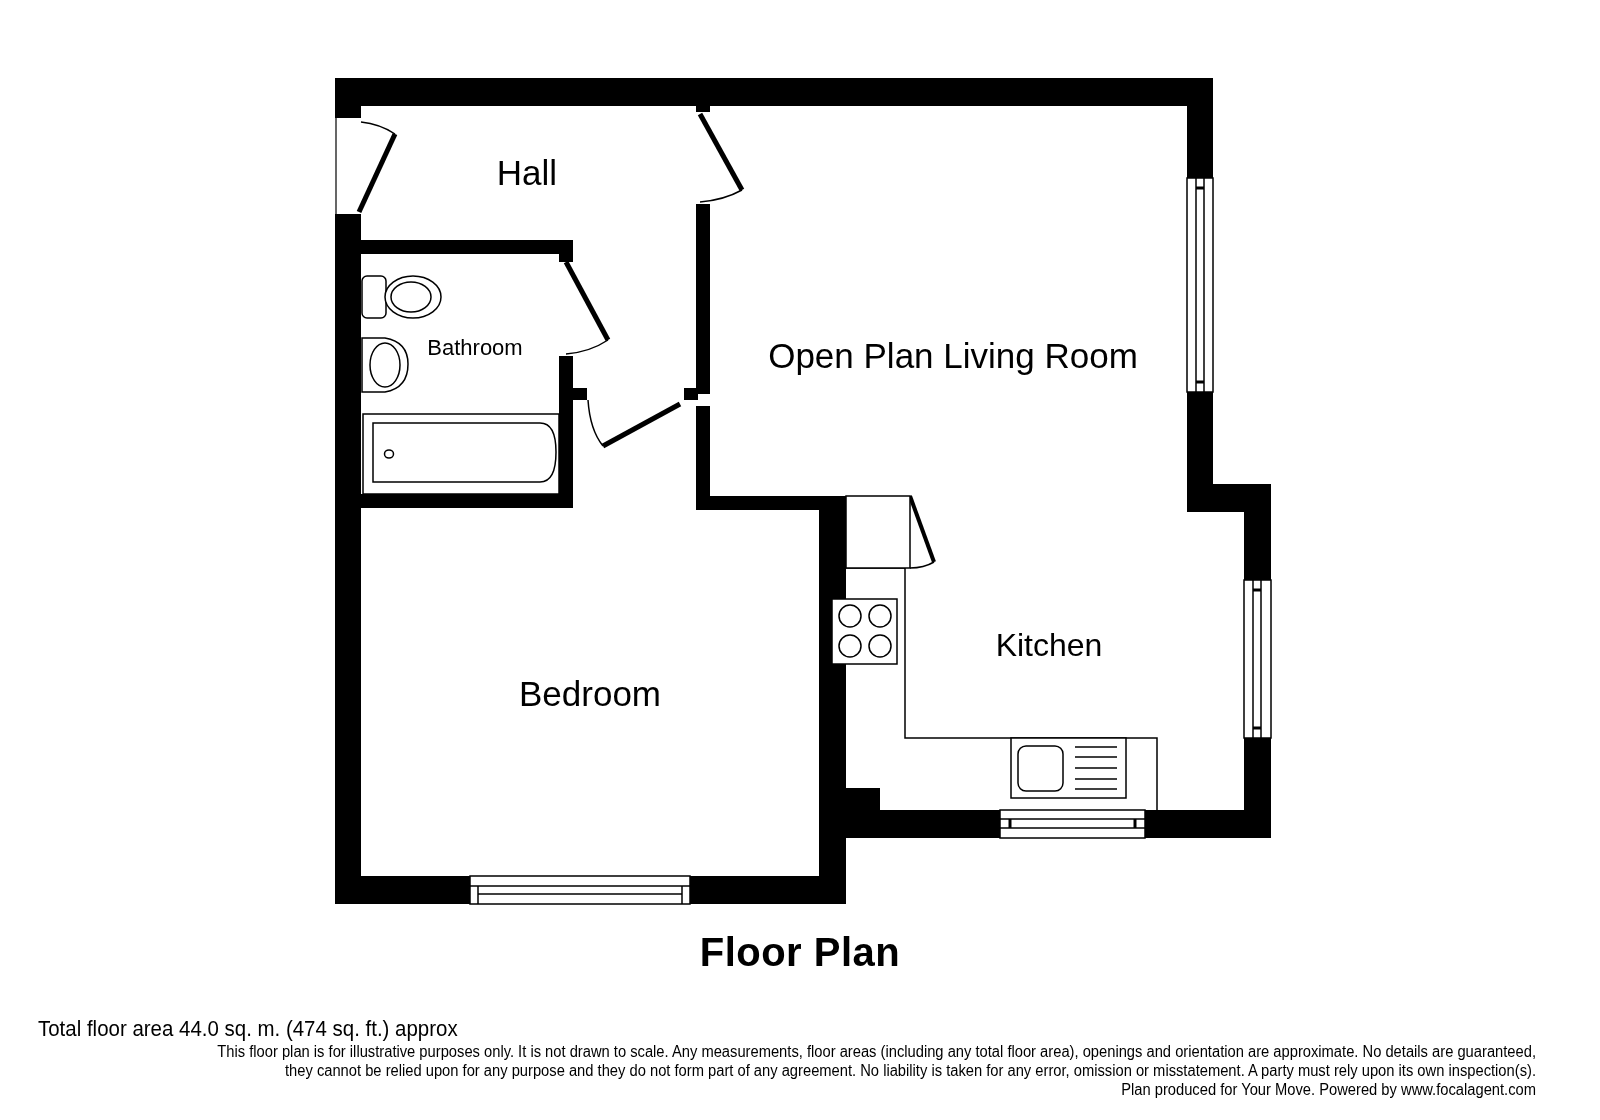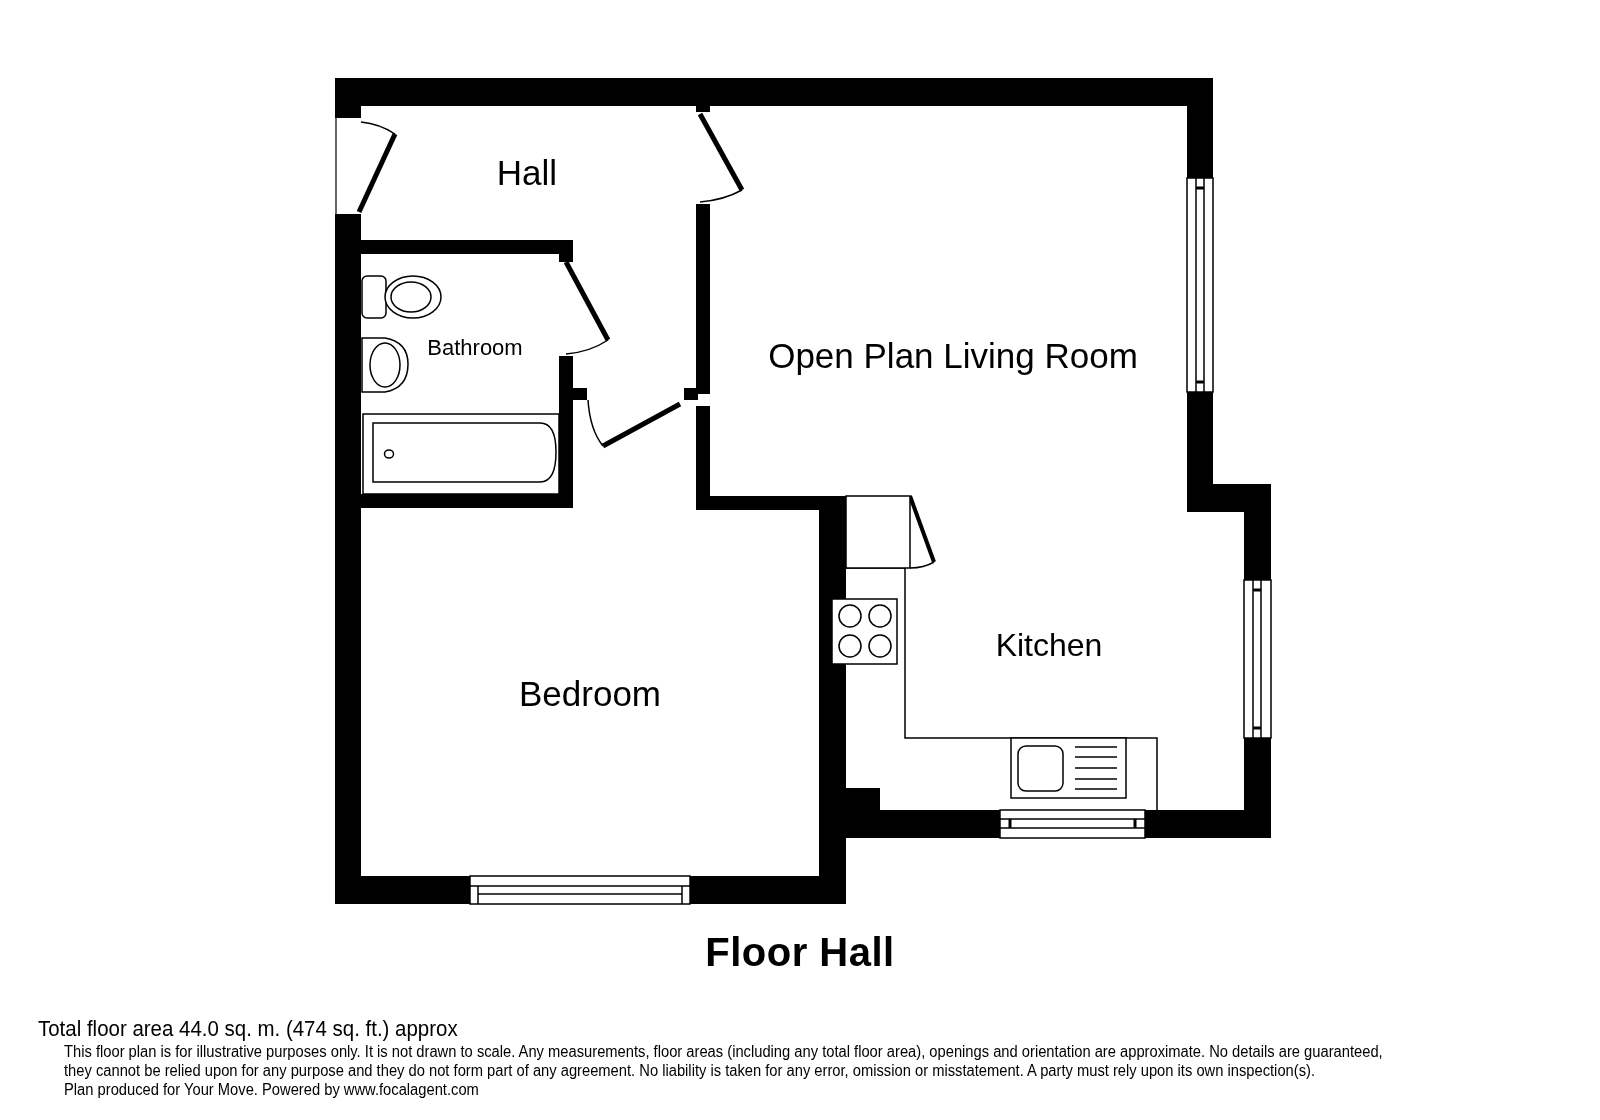--- a/index.html
+++ b/index.html
@@ -1,21 +1,21 @@
 <!DOCTYPE html>
 <html><head>
 <meta charset="utf-8">
 <style>
   html, body { margin: 0; padding: 0; background: #ffffff; }
   body { width: 1600px; height: 1120px; position: relative; overflow: hidden; font-family: "Liberation Sans", sans-serif; color: #000; }
   #plan { position: absolute; left: 0; top: 0; width: 1600px; height: 1120px; }
   .room-label { font-family: "Liberation Sans", sans-serif; fill: #000; }
   .title { position: absolute; left: 0; width: 1600px; top: 930px; text-align: center; font-weight: bold; font-size: 40px; font-family: "Liberation Sans", sans-serif; letter-spacing: 0.5px; }
   .total-area { position: absolute; left: 38px; top: 1016px; font-size: 22px; font-family: "Liberation Sans", sans-serif; transform: scaleX(0.93); transform-origin: left top; white-space: nowrap; }
-  .disclaimer { position: absolute; left: 0; width: 1600px; top: 1042px; text-align: left; font-size: 16px; line-height: 19px; font-family: "Liberation Sans", sans-serif; }
+  .disclaimer { position: absolute; left: 0; width: 1600px; top: 1042px; text-align: right; font-size: 16px; line-height: 19px; font-family: "Liberation Sans", sans-serif; }
   .disclaimer div { white-space: nowrap; transform: scaleX(0.92); transform-origin: center top; }
 </style>
 </head>
 <body>
 
 <svg id="plan" viewBox="0 0 1600 1120" xmlns="http://www.w3.org/2000/svg">
 
   <g fill="#000">
 
     <rect x="335" y="78" width="878" height="28"></rect>
@@ -156,21 +156,21 @@
     </g>
   </g>
 
   <text class="room-label" x="527" y="185" font-size="35" text-anchor="middle">Hall</text>
   <text class="room-label" x="475" y="355" font-size="22" text-anchor="middle">Bathroom</text>
   <text class="room-label" x="953" y="368" font-size="35" text-anchor="middle">Open Plan Living Room</text>
   <text class="room-label" x="1049" y="656" font-size="32" text-anchor="middle">Kitchen</text>
   <text class="room-label" x="590" y="706" font-size="35" text-anchor="middle">Bedroom</text>
 </svg>
 
-<div class="title">Floor Hall</div>
+<div class="title">Floor Plan</div>
 
 <div class="total-area">Total floor area 44.0 sq. m. (474 sq. ft.) approx</div>
 
 <div class="disclaimer">
   <div>This floor plan is for illustrative purposes only. It is not drawn to scale. Any measurements, floor areas (including any total floor area), openings and orientation are approximate. No details are guaranteed,</div>
   <div>they cannot be relied upon for any purpose and they do not form part of any agreement. No liability is taken for any error, omission or misstatement. A party must rely upon its own inspection(s).</div>
   <div>Plan produced for Your Move. Powered by www.focalagent.com</div>
 </div>
 
 </body></html>

